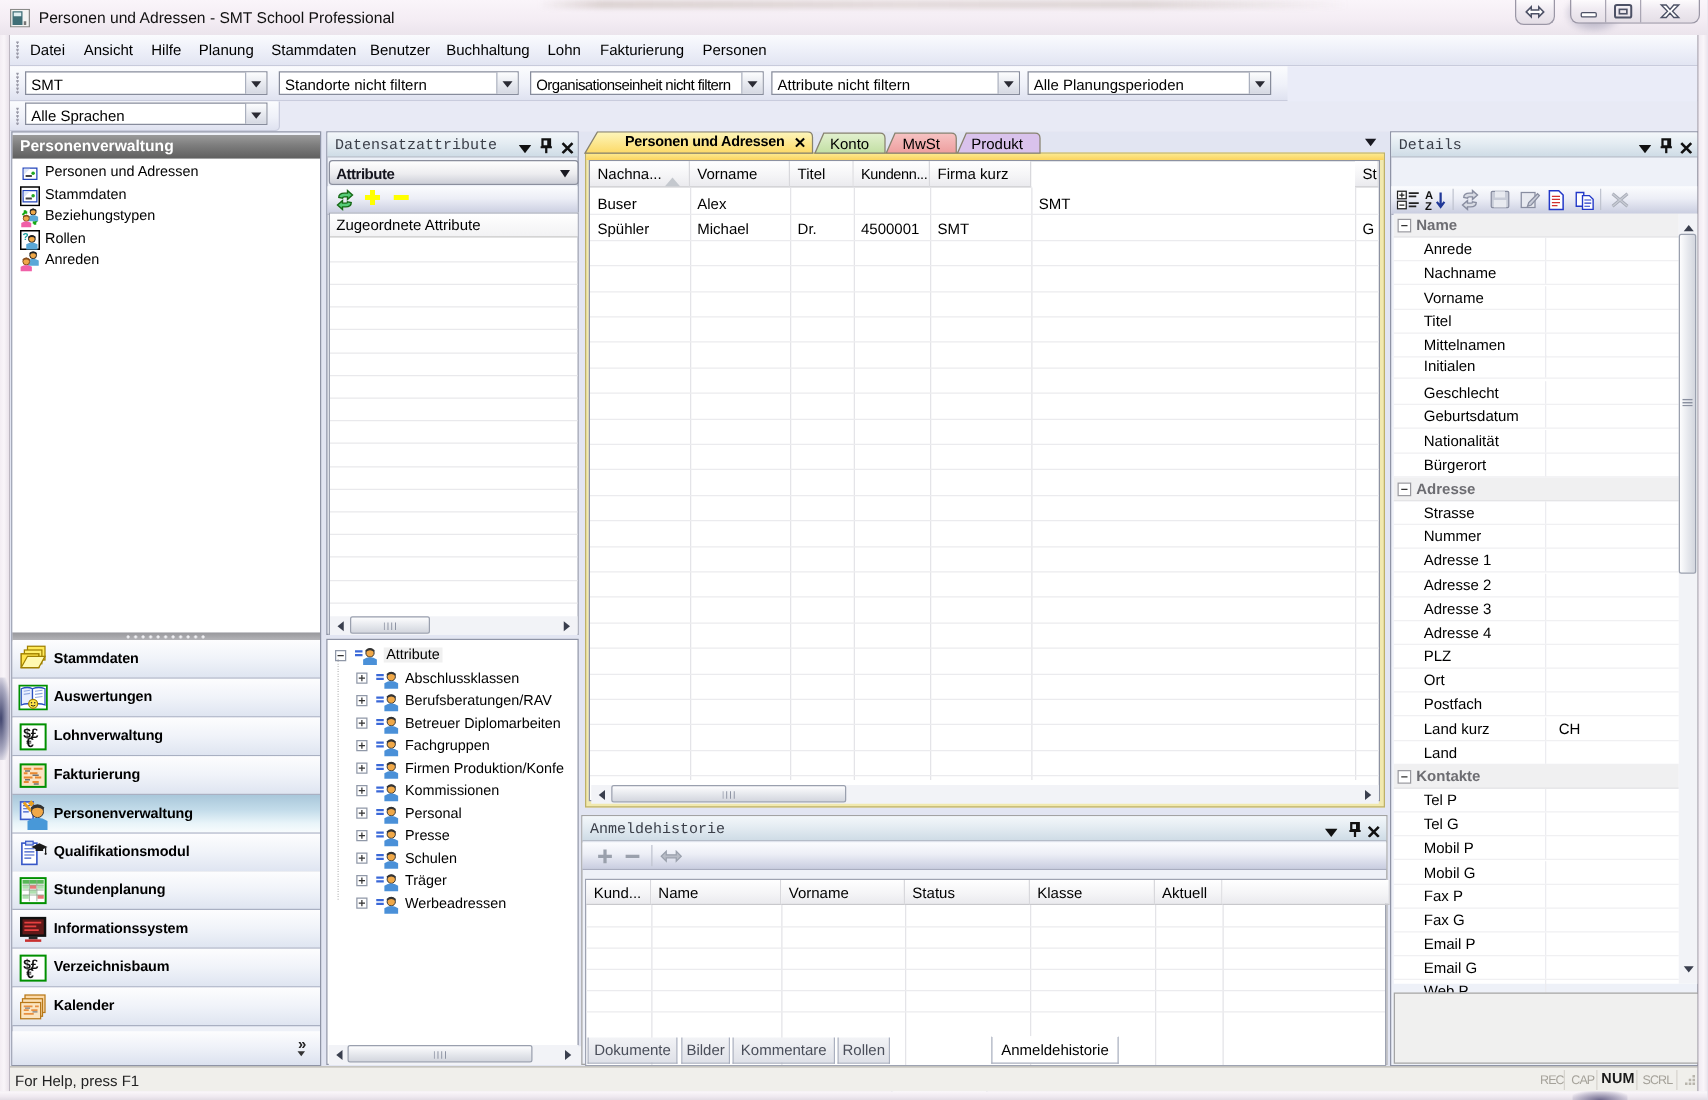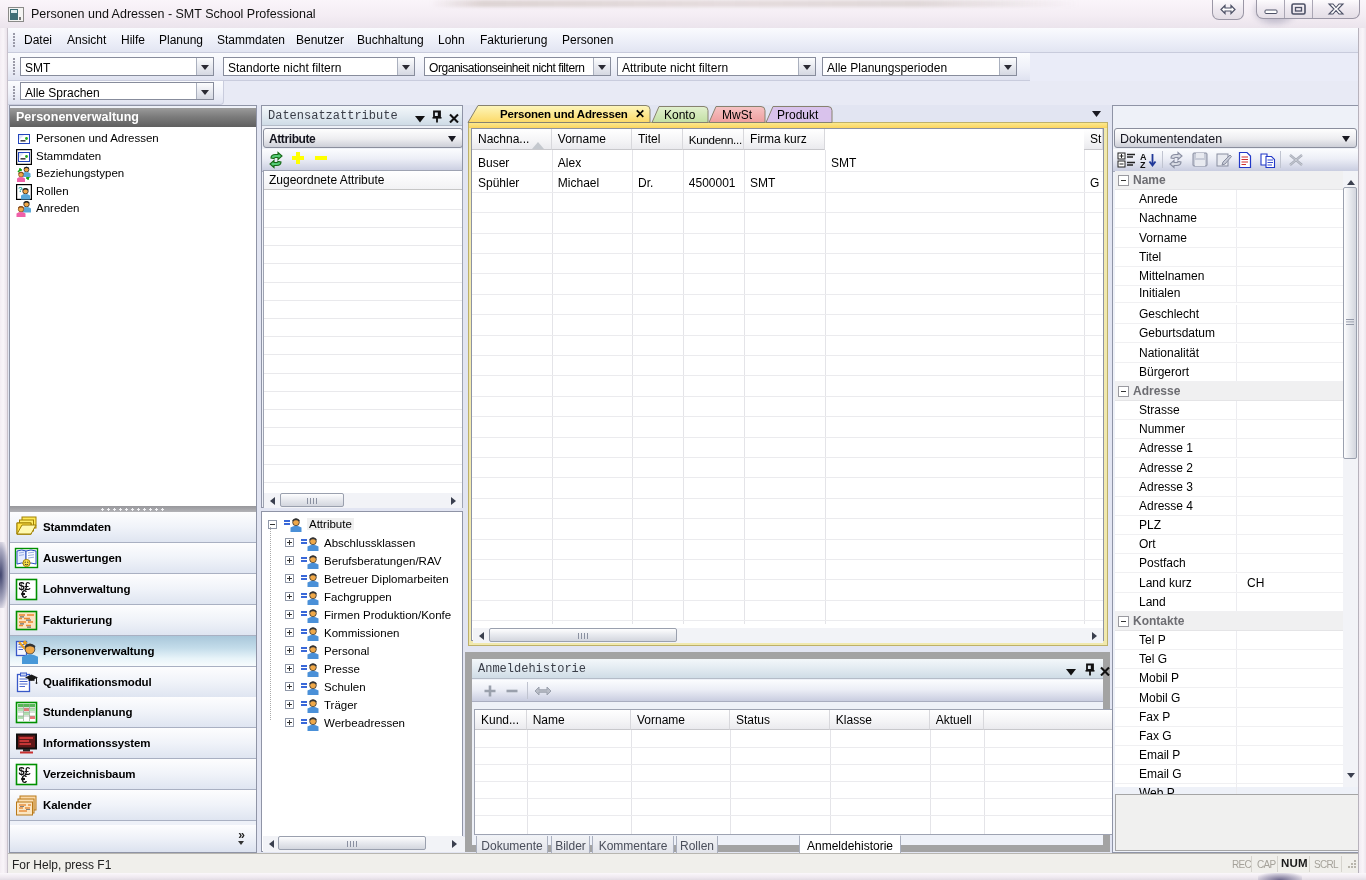--- a/index.html
+++ b/index.html
@@ -94,22 +94,22 @@
 #docarea { position:absolute; left:457px; top:0; width:653px; height:541px; }
 #tabstrip { position:absolute; left:0; top:0; width:653px; height:25px; }
 #docbody { position:absolute; left:3px; top:17px; width:640px; height:524px; background:#f1e9ae; border:1px solid #bdb06a; }
 #docgrid { position:absolute; left:6px; top:23px; width:633px; height:512.5px; background:#fff; border:1px solid #8d92a2; }
 .gh { position:absolute; top:0; height:21px; background:linear-gradient(180deg,#ffffff,#f4f4f6 60%,#eaeaee); border-bottom:1px solid #c8c8cc; border-right:1px solid #d8d8dc; line-height:21px; padding-left:6px; }
 .gcol { position:absolute; top:21px; bottom:16px; width:1px; background:#e4e4e8; }
 .grow { position:absolute; left:0; width:100%; height:1px; background:#ebebee; }
 .gcell { position:absolute; height:20px; line-height:20px; padding-left:6px; }
 
 
-#histpanel { position:absolute; left:457px; top:547px; width:645px; height:200px; background:#eef1f8; border:7px solid #a3a3a3; }
-#hp-grid { position:absolute; left:2px; top:50px; width:641px; height:126px; background:#fff; border:1px solid #9ea3b2; }
+#histpanel { position:absolute; left:457px; top:547px; width:645px; height:200px; background:#eef1f8; border:1px solid #a3a3a3; }
+#hp-grid { position:absolute; left:2px; top:50px; width:641px; height:150px; background:#fff; border:1px solid #9ea3b2; }
 .htab { position:absolute; top:0; height:21px; background:linear-gradient(180deg,#f2f3f6,#dfe1e8); border:1px solid #aab0bf; border-top:none; color:#4a4e5a; text-align:center; line-height:20px; }
 .htab.on { background:#fff; border-top:1px solid #fff; color:#000; height:22px; }
 
 
 #details { position:absolute; left:1104px; top:0; width:247px; height:748px; background:#eef1f8; border:1px solid #8f94a6; }
 #pg { position:absolute; left:2px; top:65px; width:249px; height:616px; background:#fff; }
 .pgrow { position:absolute; left:0; width:228px; height:19px; border-bottom:1px solid #f0f0f2; }
 .pgrow .lb { position:absolute; left:24px; top:2px; }
 .pgrow .vl { position:absolute; left:132px; top:2px; }
 .pgrow .dv { position:absolute; left:121px; top:0; width:1px; height:100%; background:#ececf0; }
@@ -746,24 +746,30 @@
         <div class="htab" style="left: 4px; top: 177px; width: 72px;">Dokumente</div>
         <div class="htab" style="left: 79px; top: 177px; width: 39px;">Bilder</div>
         <div class="htab" style="left: 120px; top: 177px; width: 82px;">Kommentare</div>
         <div class="htab" style="left: 204px; top: 177px; width: 42px;">Rollen</div>
         <div class="htab" style="left: 247px; top: 177px; width: 77px; margin-top: 40px;">Beziehungen</div>
         <div class="htab on" style="left: 327px; top: 176px; width: 102px;">Anmeldehistorie</div>
       </div>
   </div>
 
   <div id="details">
-    <div class="hdrcombo" style="top:22px; width:243px;">
-        <span class="t" style="font-size:12.5px;top:3px;">Dokumentendaten</span>
-        <span class="a"></span>
-      </div>
+    <div class="pn-title">Details<div style="position: absolute; left: 198px; top: 4px;"><svg width="10" height="8">
+            <path d="M0 1 L10 1 L5 7.5 Z" fill="#111"></path>
+          </svg></div><div style="position: absolute; left: 215px; top: 4px;"><svg width="10" height="13">
+            <path d="M2 1.5 L8 1.5 L8 7 L2 7 Z" fill="none" stroke="#111" stroke-width="1.8"></path>
+            <rect x="5.8" y="1.5" width="2.2" height="5.5" fill="#111"></rect>
+            <path d="M0.5 7.8 L9.5 7.8" stroke="#111" stroke-width="1.6"></path>
+            <path d="M5 8 L5 12.5" stroke="#111" stroke-width="1.8"></path>
+          </svg></div><div style="position: absolute; left: 231px; top: 4px;"><svg width="10" height="10">
+            <path d="M1 1.5 L9 9.5 M9 1.5 L1 9.5" stroke="#111" stroke-width="2.1"></path>
+          </svg></div></div>
     <div class="pn-tools" style="top:43px;">
         <div style="left: 4px; top: 2px; position: absolute;"><svg width="19" height="18" viewBox="0 0 19 18">
   <rect x="1" y="2" width="7" height="6" fill="#fff" stroke="#222"></rect>
             <path d="M2.5 5 L6.5 5 M4.5 3 L4.5 7" stroke="#222"></path>
   <rect x="1" y="10" width="7" height="6" fill="#fff" stroke="#222"></rect>
             <path d="M2.5 13 L6.5 13" stroke="#222"></path>
   <path d="M10 3.5 L18 3.5 M10 6 L16 6 M10 11.5 L18 11.5 M10 14 L16 14" stroke="#222" stroke-width="1.4"></path>
           </svg></div>
         <div style="left: 27px; top: 2px; position: absolute;"><svg width="18" height="18" viewBox="0 0 18 18">
   <text x="0" y="8.5" font-size="9" font-weight="bold" fill="#111">A</text>

